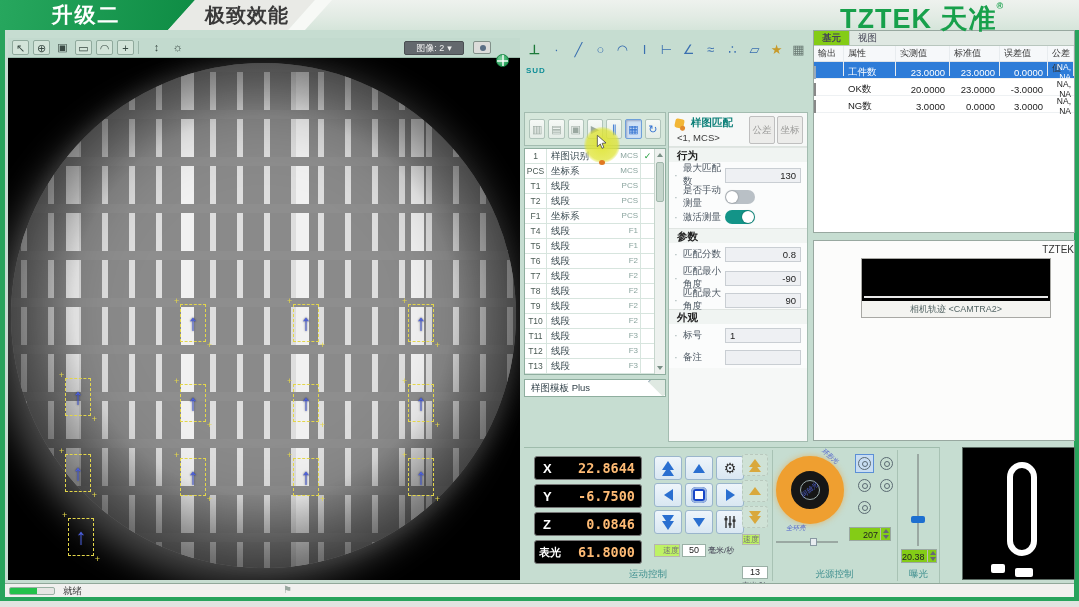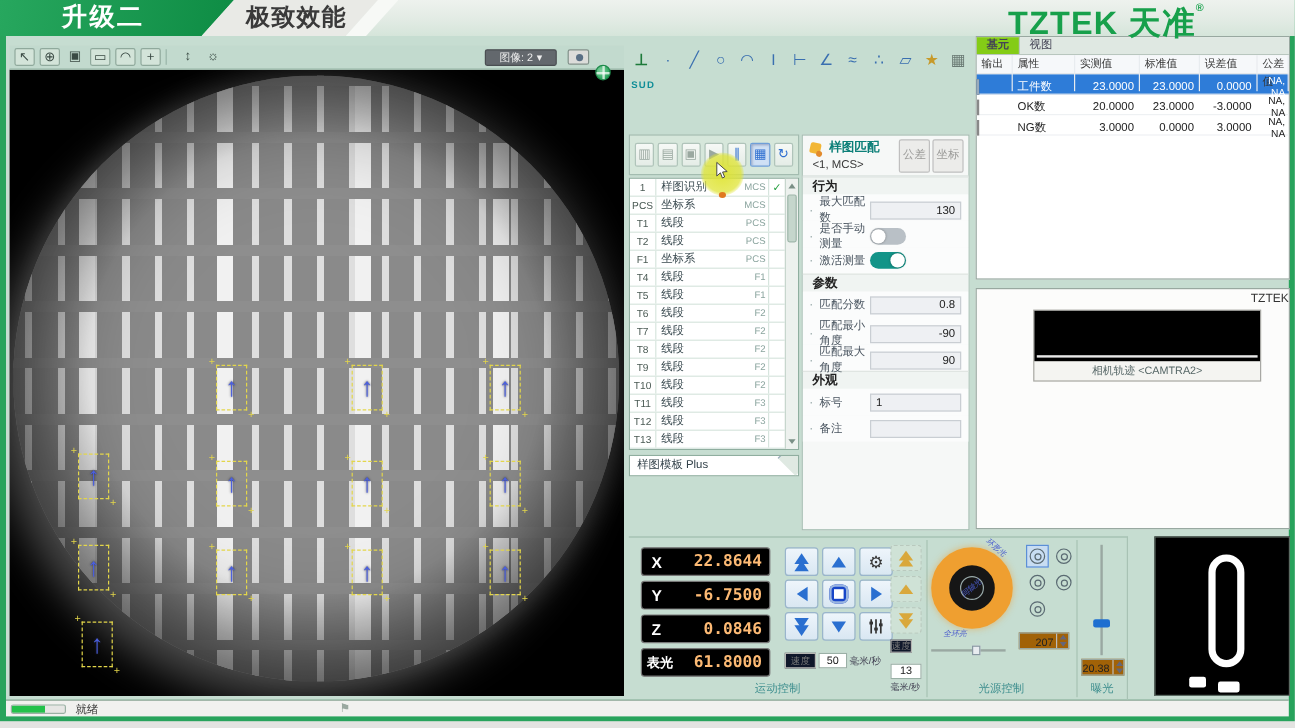--- a/index.html
+++ b/index.html
@@ -169,22 +169,22 @@
   .tri{width:0;height:0;border-style:solid;}
   .t-up{border-width:0 6px 9px 6px;border-color:transparent transparent #2a6fd0 transparent;}
   .t-dn{border-width:9px 6px 0 6px;border-color:#2a6fd0 transparent transparent transparent;}
   .t-lf{border-width:6px 9px 6px 0;border-color:transparent #2a6fd0 transparent transparent;}
   .t-rt{border-width:6px 0 6px 9px;border-color:transparent transparent transparent #2a6fd0;}
   .dbl .tri{margin:-1.5px 0;}
   .stop{width:16px;height:16px;background:#1846c8;border-radius:5px;position:relative;box-shadow:0 0 0 2px #9ab5e0 inset;}
   .stop::after{content:"";position:absolute;left:4px;top:4px;width:8px;height:8px;background:#fff;}
   .gear{font-size:14px;color:#333;line-height:1;}
   .speed-row{position:absolute;left:130px;top:96px;display:flex;gap:2px;align-items:center;}
-  .mini-btn{width:26px;height:13px;background:#0f172a;border:1px solid #b5b5b2;font-size:8px;color:#777;
-    text-align:center;line-height:12px;}
+  .mini-btn{width:26px;height:13px;background:#bef264;border:1px solid #b5b5b2;font-size:8px;color:#777;
+    text-align:right;line-height:12px;}
   .inp{background:#fff;border:1px solid #9ab0a6;font-size:9px;color:#222;text-align:center;height:13px;}
   .unit{font-size:8px;color:#445;}
 
   .ycol{position:absolute;left:218px;top:6px;width:28px;}
   .ybtn{width:26px;height:22px;border:1px dashed #b9c9be;border-radius:3px;margin-bottom:4px;
     display:flex;align-items:center;justify-content:center;flex-direction:column;background:#cfe2d6;}
   .y-up{border-width:0 6px 8px 6px;border-color:transparent transparent #d9a83c transparent;}
   .y-dn{border-width:8px 6px 0 6px;border-color:#d9a83c transparent transparent transparent;}
 
   .ring{position:absolute;left:252px;top:8px;width:68px;height:68px;border-radius:50%;
@@ -195,21 +195,21 @@
   .ring-label{position:absolute;left:296px;top:4px;transform:rotate(40deg);}
   .ring-bottom{position:absolute;left:262px;top:76px;}
   .hslider{position:absolute;left:252px;top:90px;width:62px;height:8px;}
   .hslider .track{position:absolute;left:0;right:0;top:3px;height:2px;background:#9aa8a2;}
   .hslider .handle{position:absolute;left:34px;top:0;width:7px;height:8px;background:#e8ecf0;border:1px solid #8898a2;}
   .modes{position:absolute;left:331px;top:6px;display:grid;grid-template-columns:21px 21px;grid-auto-rows:21px;gap:1px;}
   .mode{width:19px;height:19px;display:flex;align-items:center;justify-content:center;border:1px solid transparent;}
   .mode.selected{background:#c8ddf2;border-color:#5b8fd6;}
   .mode i{width:13px;height:13px;border-radius:50%;border:1.5px solid #5a6a72;position:relative;display:block;}
   .mode i::after{content:"";position:absolute;left:3px;top:3px;width:4px;height:4px;border-radius:50%;border:1px solid #5a6a72;}
-  .spinbox{position:absolute;display:flex;height:14px;background:#a16207;border:1px solid #9aa8a2;}
+  .spinbox{position:absolute;display:flex;height:14px;background:#84cc16;border:1px solid #9aa8a2;}
   .spinbox .val{flex:1;font-size:9px;text-align:right;padding:2px 2px 0 0;color:#222;}
   .spin{width:10px;display:flex;flex-direction:column;border-left:1px solid #bbb;}
   .spin b{flex:1;position:relative;}
   .spin b::after{content:"";position:absolute;left:2px;width:0;height:0;border-style:solid;}
   .spin .su::after{top:1px;border-width:0 3px 4px 3px;border-color:transparent transparent #667 transparent;}
   .spin .sd::after{bottom:1px;border-width:4px 3px 0 3px;border-color:#667 transparent transparent transparent;}
   .vslider{position:absolute;left:386px;top:6px;width:16px;height:92px;}
   .vslider .track{position:absolute;left:7px;top:0;bottom:0;width:2px;background:#9aa8a2;}
   .vslider .handle{position:absolute;left:1px;top:62px;width:14px;height:7px;background:#1e6fd0;border-radius:2px;}
 
@@ -614,21 +614,21 @@
           <span class="tri y-up"></span>
         </div>
       <div class="ybtn">
           <span class="tri y-up"></span>
         </div>
       <div class="ybtn dbl">
           <span class="tri y-dn"></span>
           <span class="tri y-dn"></span>
         </div>
       <span class="mini-btn">速度</span>
-      <span class="inp" style="width:26px;display:block;margin-top:8px;">13</span>
+      <span class="inp" style="width:26px;display:block;margin-top:20px;">13</span>
       <span class="unit" style="display:block;margin-top:2px;font-size:7.5px;">毫米/秒</span>
     </div>
 
     <div class="ring">
       <div class="ring-center">
         <span class="dial-txt" style="transform:rotate(-40deg);">同轴光</span>
       </div>
     </div>
     <span class="dial-txt ring-label">环形光</span>
     <span class="dial-txt ring-bottom">全环亮</span>

